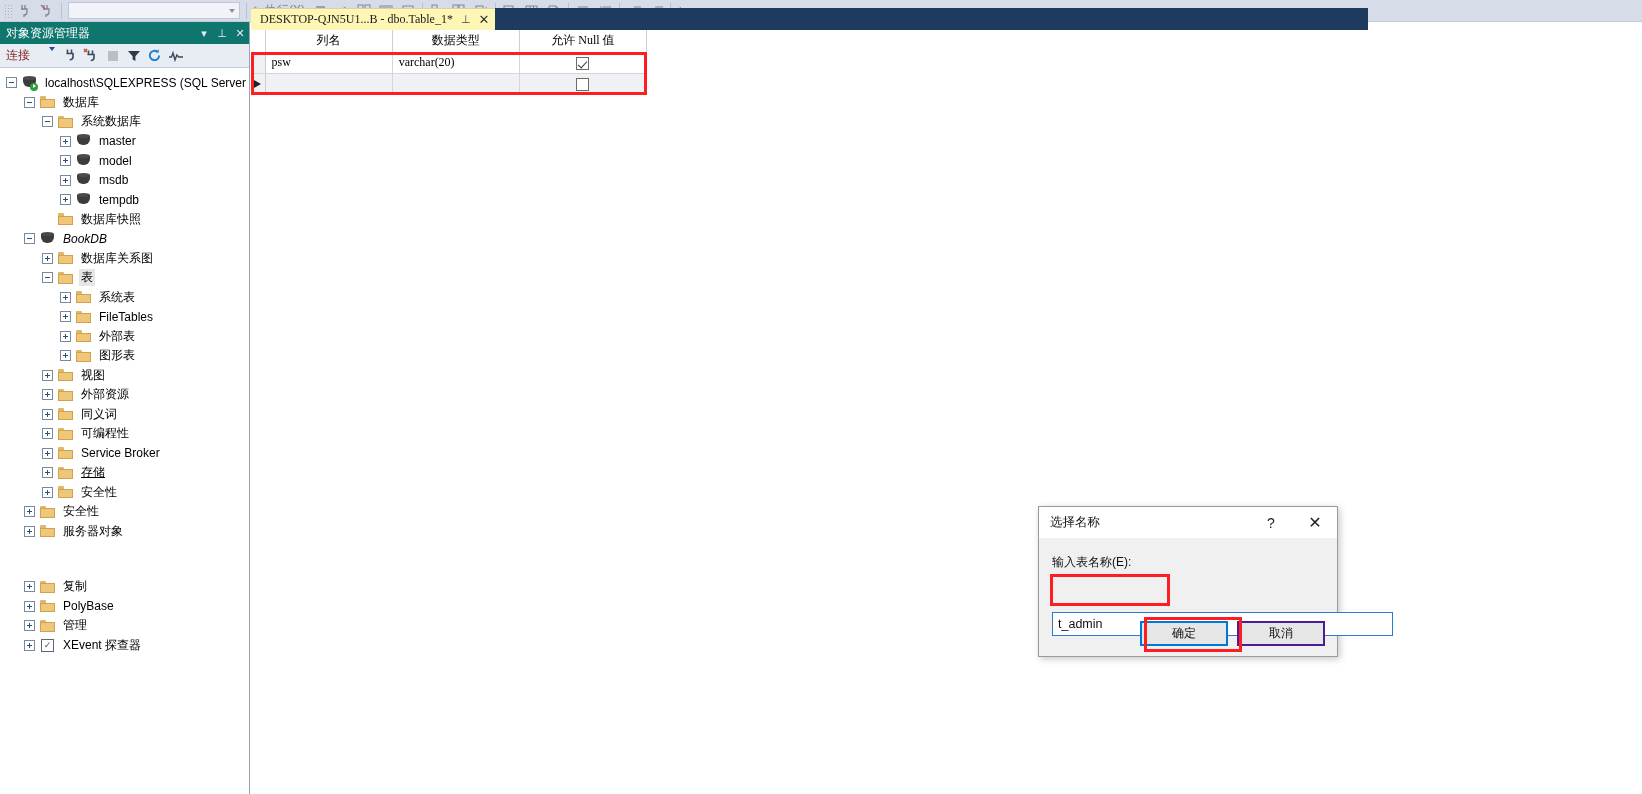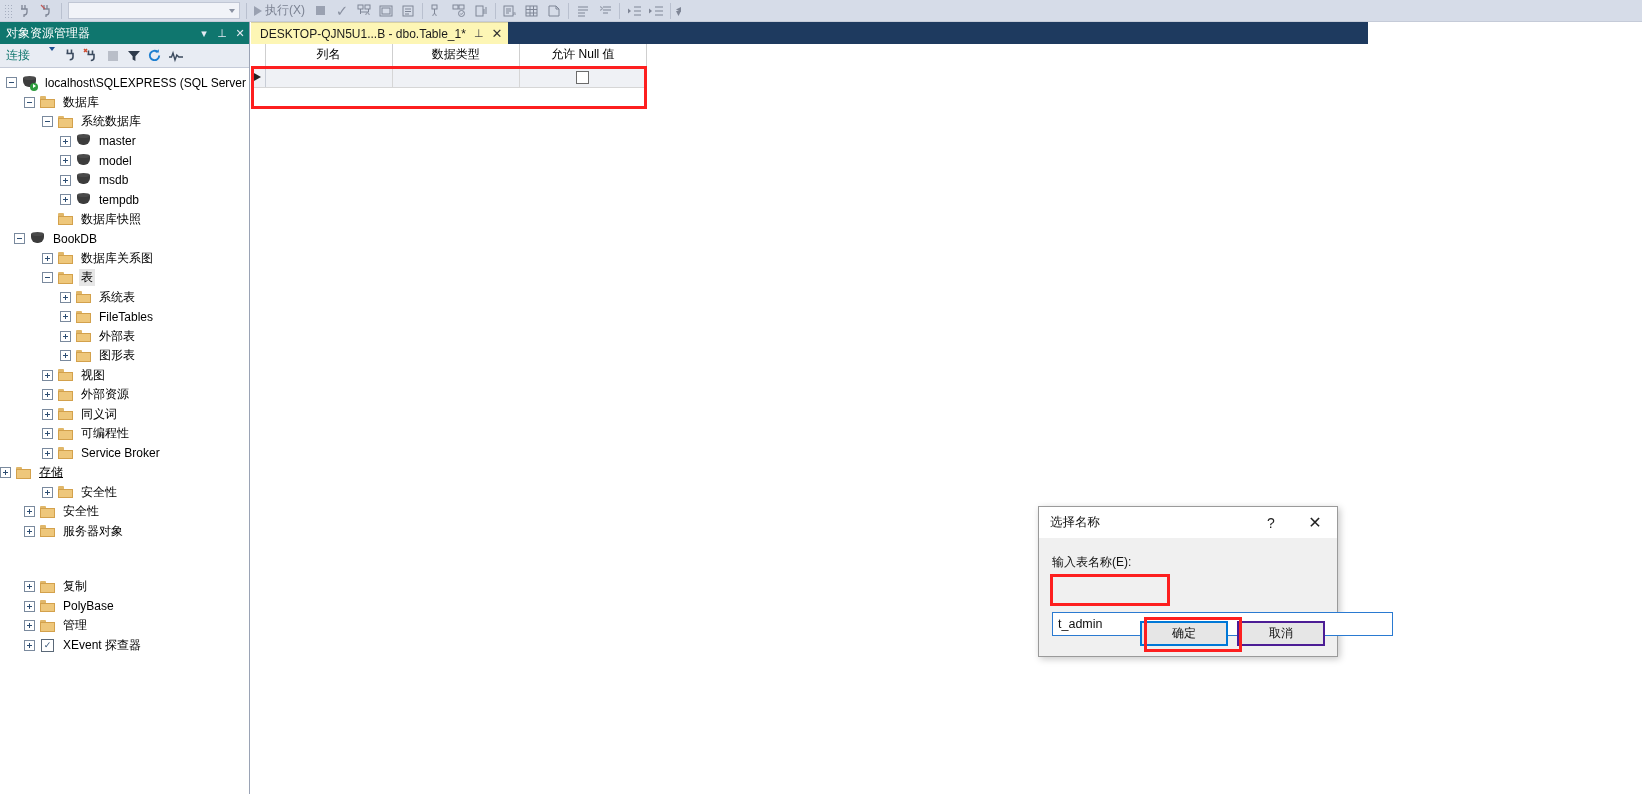--- a/index.html
+++ b/index.html
@@ -79,21 +79,21 @@
   #oe-header .oe-btn {
     width: 18px; text-align: center; color: #e4eaf3; font-size: 11px;
     cursor: default;
   }
   #oe-toolbar {
     height: 24px; background: #e8ecf3;
     border-bottom: 1px solid #c5cbd8;
     display: flex; align-items: center; padding-left: 6px; gap: 2px;
   }
   .oe-connect {
-    color: #0f766e; font-size: 12px; display: flex; align-items: flex-start; gap: 19px;
+    color: #7f1d1d; font-size: 12px; display: flex; align-items: flex-start; gap: 19px;
     padding-right: 4px;
   }
   .oe-connect .caret {
     width: 0; height: 0; border-left: 3px solid transparent;
     border-right: 3px solid transparent; border-top: 4px solid #1d4f91;
   }
   .oe-ic {
     width: 19px; height: 19px; display: flex; align-items: center; justify-content: center;
   }
   #oe-tree {
@@ -152,22 +152,22 @@
     border-top: 2.4px solid transparent; border-bottom: 2.4px solid transparent;
     border-left: 3.6px solid #fff;
   }
   .xicon {
     width: 13px; height: 13px; border: 1px solid #5a6878; background: #fff;
     font-size: 9px; line-height: 11px; text-align: center; color: #2f4f74;
   }
 
   
   #editor-area {
-    position: absolute; left: 251px; top: 22px;
-    width: 1117px; height: 772px; background: #ffffff;
+    position: absolute; left: 251px; top: 8px;
+    width: 1117px; height: 772px; background: #ffffff; font-family: Liberation Serif, serif;
   }
   #tabstrip {
     height: 22px; background: #1e3a5f; display: flex; align-items: flex-end;
   }
   #tab-active {
     height: 22px; background: #fdf6b5; border-top: 1px solid #d9d2a0;
     display: flex; align-items: center; padding: 0 6px 0 9px;
     font-size: 12px; color: #1b1b1b; gap: 8px;
   }
   #tab-active .tpin { color: #4a4a4a; font-size: 11px; }
@@ -531,21 +531,21 @@
       <div class="tnode" style="padding-left: 42px;">
         <span class="expander empty"></span>
         <span class="nicon">
           <span class="folder">
             <span class="tab"></span>
             <span class="body"></span>
           </span>
         </span>
         <span class="lbl">数据库快照</span>
       </div>
-      <div class="tnode" style="padding-left: 14px;">
+      <div class="tnode" style="padding-left: 24px; font-style: italic;">
         <span class="expander">
           <i class="h"></i>
         </span>
         <span class="nicon">
           <span class="cyl">
             <span class="side"></span>
             <span class="top"></span>
           </span>
         </span>
         <span class="lbl">BookDB</span>
@@ -685,21 +685,21 @@
           <i class="v"></i>
         </span>
         <span class="nicon">
           <span class="folder">
             <span class="tab"></span>
             <span class="body"></span>
           </span>
         </span>
         <span class="lbl">Service Broker</span>
       </div>
-      <div class="tnode" style=" text-decoration: underline;">
+      <div class="tnode" style="padding-left: 42px; text-decoration: underline;">
         <span class="expander">
           <i class="h"></i>
           <i class="v"></i>
         </span>
         <span class="nicon">
           <span class="folder">
             <span class="tab"></span>
             <span class="body"></span>
           </span>
         </span>
@@ -810,20 +810,26 @@
       <table class="designer">
         <thead>
           <tr>
             <th class="sel-col"></th>
             <th>列名</th>
             <th>数据类型</th>
             <th>允许 Null 值</th>
           </tr>
         </thead>
         <tbody id="grid-body">
+            <tr>
+              <td class="rowhdr"></td>
+              <td class="c-name">psw</td>
+              <td class="c-type">varchar(20)</td>
+              <td class="c-null"><span class="chk on"></span></td>
+            </tr>
             <tr class="emptyrow">
               <td class="rowhdr"><span class="rowarrow"></span></td>
               <td class="c-name"></td>
               <td class="c-type"></td>
               <td class="c-null"><span class="chk"></span></td>
             </tr>
           </tbody>
       </table>
       <div id="grid-highlight"></div>
     </div>

